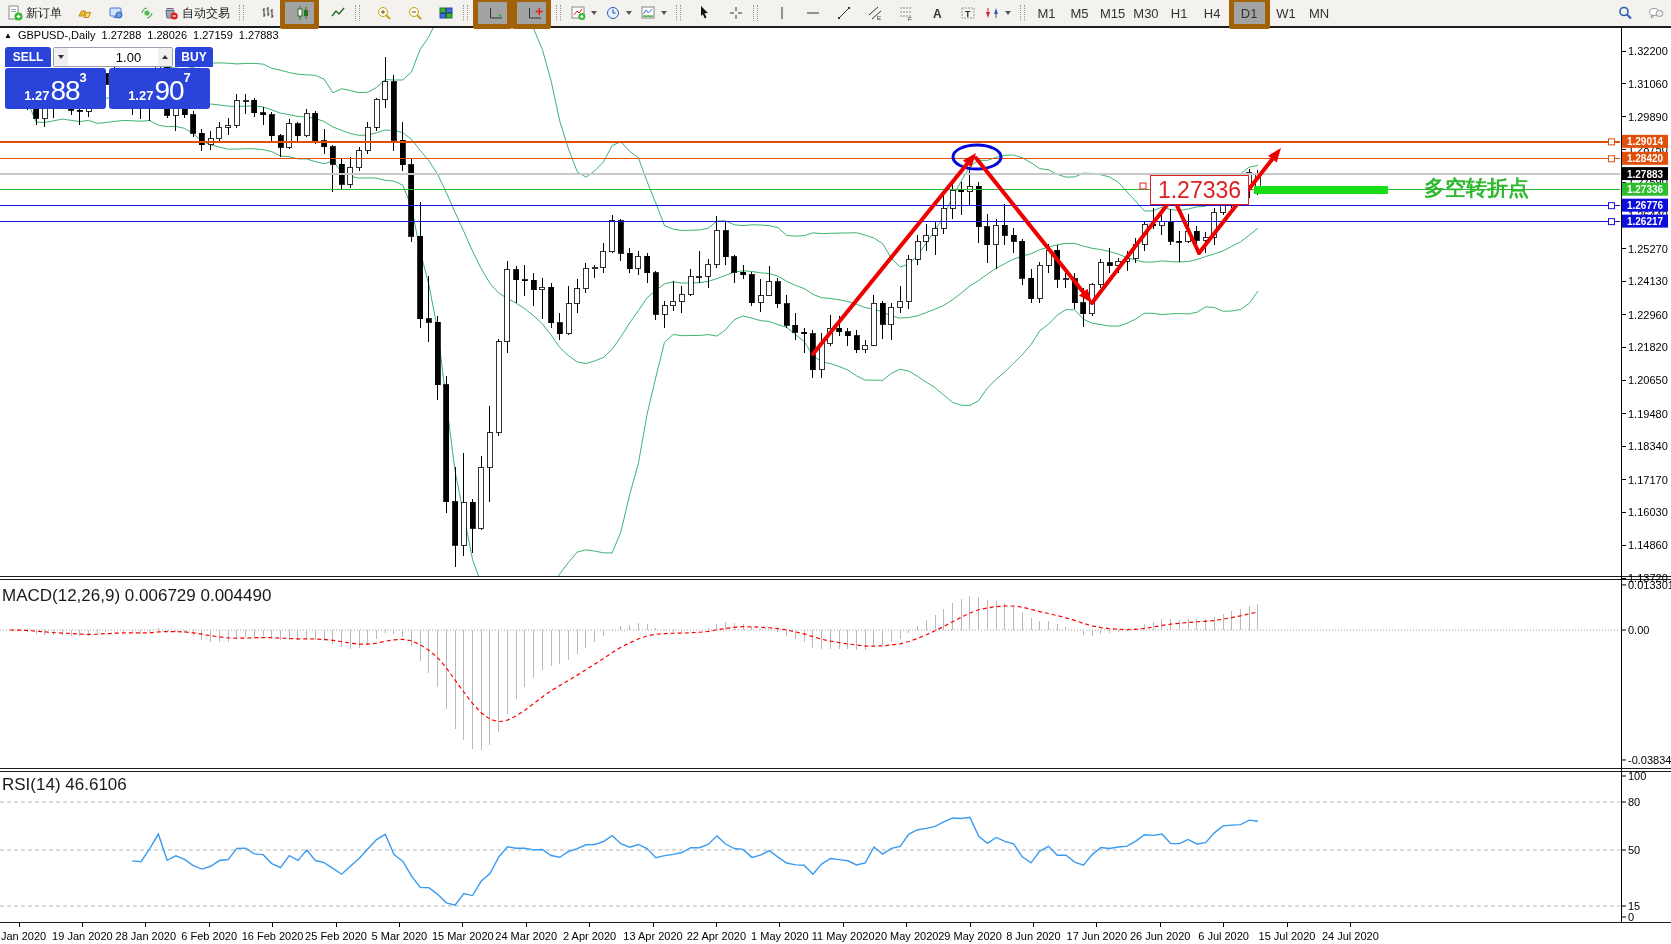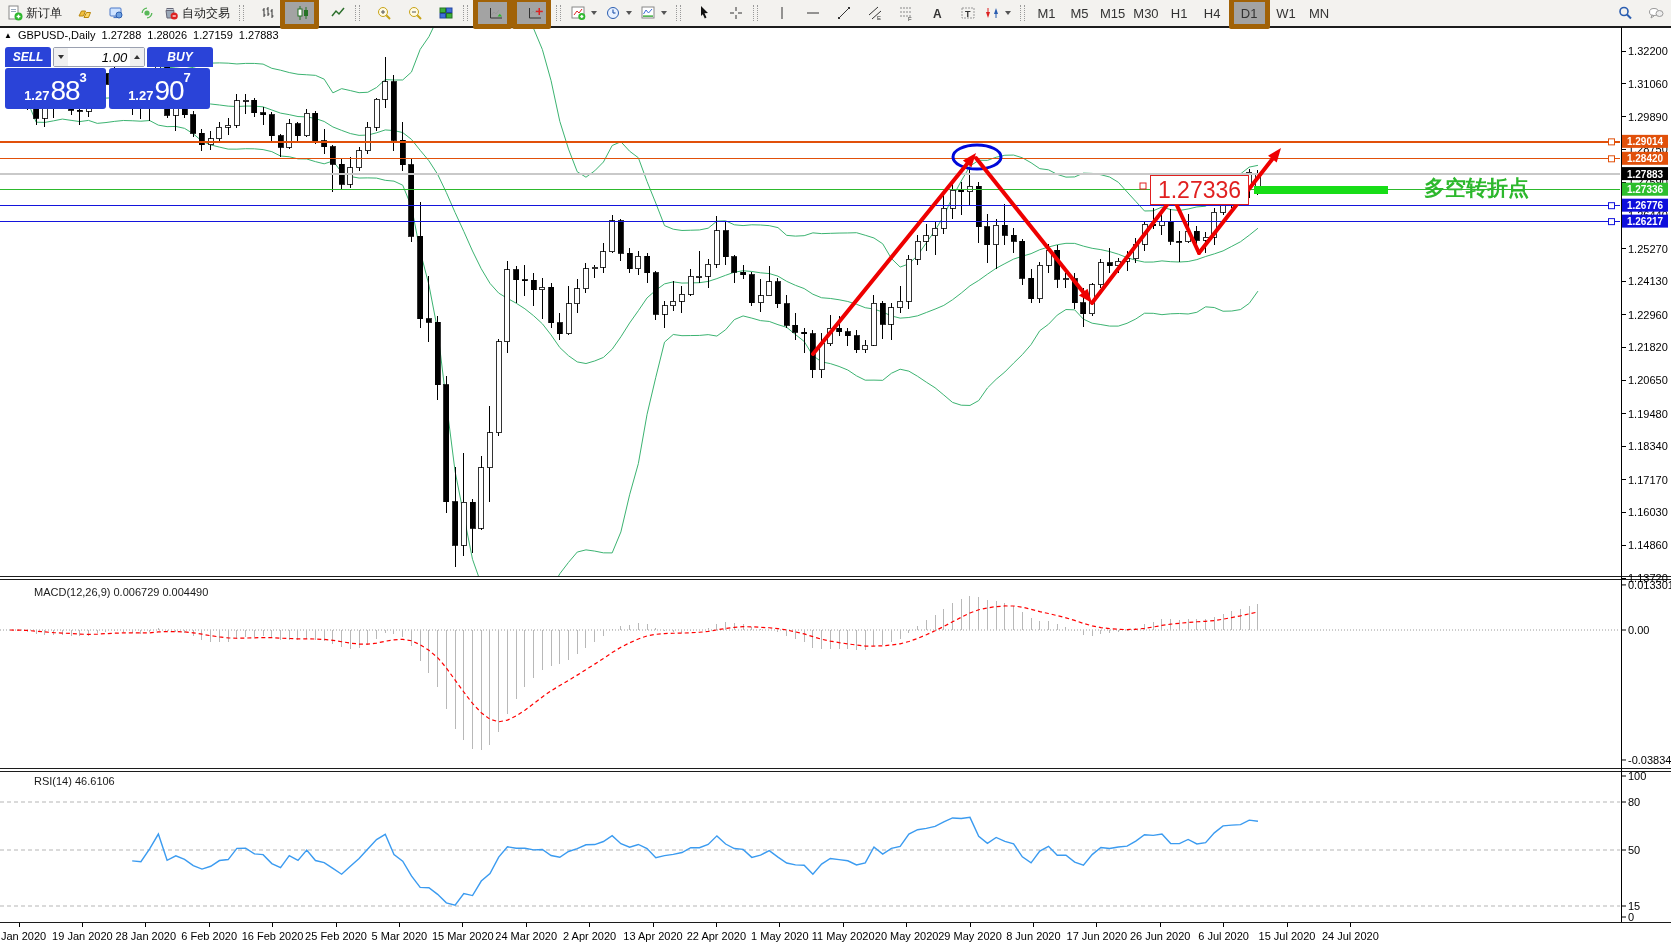--- a/index.html
+++ b/index.html
@@ -18,37 +18,37 @@
   .grip{width:3px;height:16px;border-left:1px dotted #9a9a9a;border-right:1px dotted #9a9a9a;margin:0 5px;}
   .spacer{flex:1;}
   
   #chart-svg{position:absolute;top:0;left:0;z-index:1;}
   #chart-svg text{font-family:"Liberation Sans",sans-serif;}
   .overlay{position:absolute;z-index:3;}
   #chart-header{top:29px;left:4px;font-size:11px;color:#000;display:flex;gap:6px;align-items:center;white-space:nowrap;}
   #chart-header .tri{font-size:8px;}
   
   #trade-panel{top:47px;left:5px;width:208px;}
-  #tp-row1{display:flex;height:20px;gap:2px;font-style:italic;}
+  #tp-row1{display:flex;height:20px;gap:2px;}
   .tp-btn{background:#2a43d8;color:#fff;font-size:12px;font-weight:bold;display:flex;
     align-items:center;justify-content:center;border-radius:3px 3px 0 0;}
-  #sell-btn{width:46px;}#buy-btn{width:66px;border-radius:3px 3px 0 0;}
+  #sell-btn{width:46px;}#buy-btn{width:38px;border-radius:3px 3px 0 0;}
   #vol-wrap{flex:1;display:flex;border:1px solid #9aa0b0;background:#fff;border-radius:2px;}
   .vol-btn{width:14px;background:#f0f0f0;display:flex;align-items:center;justify-content:center;}
   #vol-field{flex:1;display:flex;align-items:center;justify-content:center;font-size:13px;color:#000;margin-left:31px;}
   .tri-down{width:0;height:0;border-left:3px solid transparent;border-right:3px solid transparent;border-top:4px solid #333;}
   .tri-up{width:0;height:0;border-left:3px solid transparent;border-right:3px solid transparent;border-bottom:4px solid #333;}
   #tp-row2{display:flex;gap:3px;margin-top:1px;}
   .price-box{width:101px;height:41px;background:#2a43d8;color:#fff;border-radius:3px;
     display:flex;align-items:flex-end;justify-content:center;padding-bottom:3px;box-sizing:border-box;}
   .price-small{font-size:13px;font-weight:bold;margin-right:1px;line-height:20px;}
   .price-big{font-size:28px;line-height:30px;letter-spacing:-1px;}
   .price-sup{font-size:13px;font-weight:bold;align-self:flex-start;margin-top:2px;}
   
-  .pane-label{font-size:11px;color:#1a1a1a;white-space:nowrap;margin-left:32px;}
+  .pane-label{font-size:17px;color:#1a1a1a;white-space:nowrap;}
   #macd-label{top:586px;left:2px;}
   #rsi-label{top:775px;left:2px;}
   
   #callout{top:175px;left:1150px;width:97px;height:28px;border:1px solid #e02020;background:#fff;
     color:#e02020;font-size:23px;line-height:28px;text-align:center;letter-spacing:0px;}
   #cjk-note{top:174px;left:1424px;font-size:21px;font-weight:bold;color:#2db82d;
     font-family:"Liberation Serif","DejaVu Sans",serif;white-space:nowrap;}
 </style>
 </head>
 <body>

